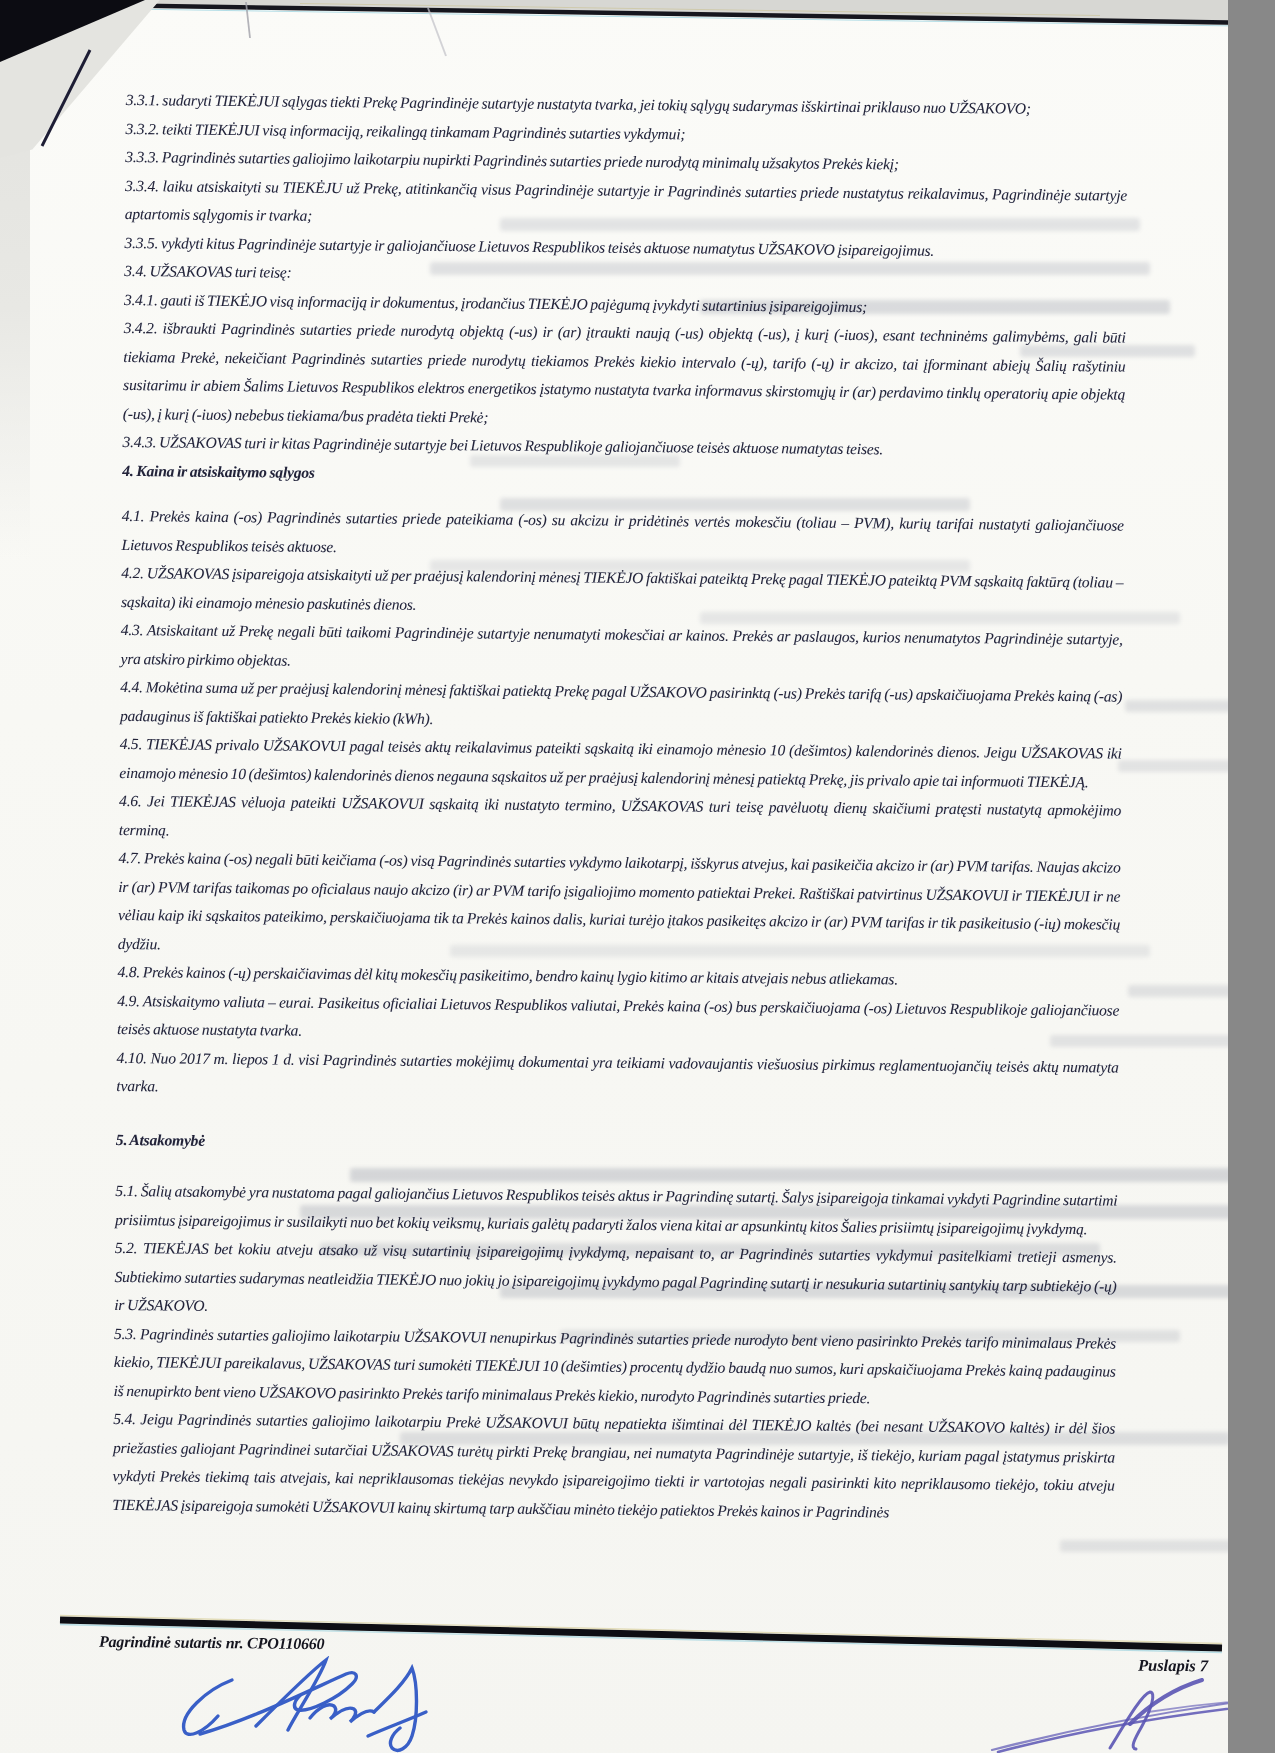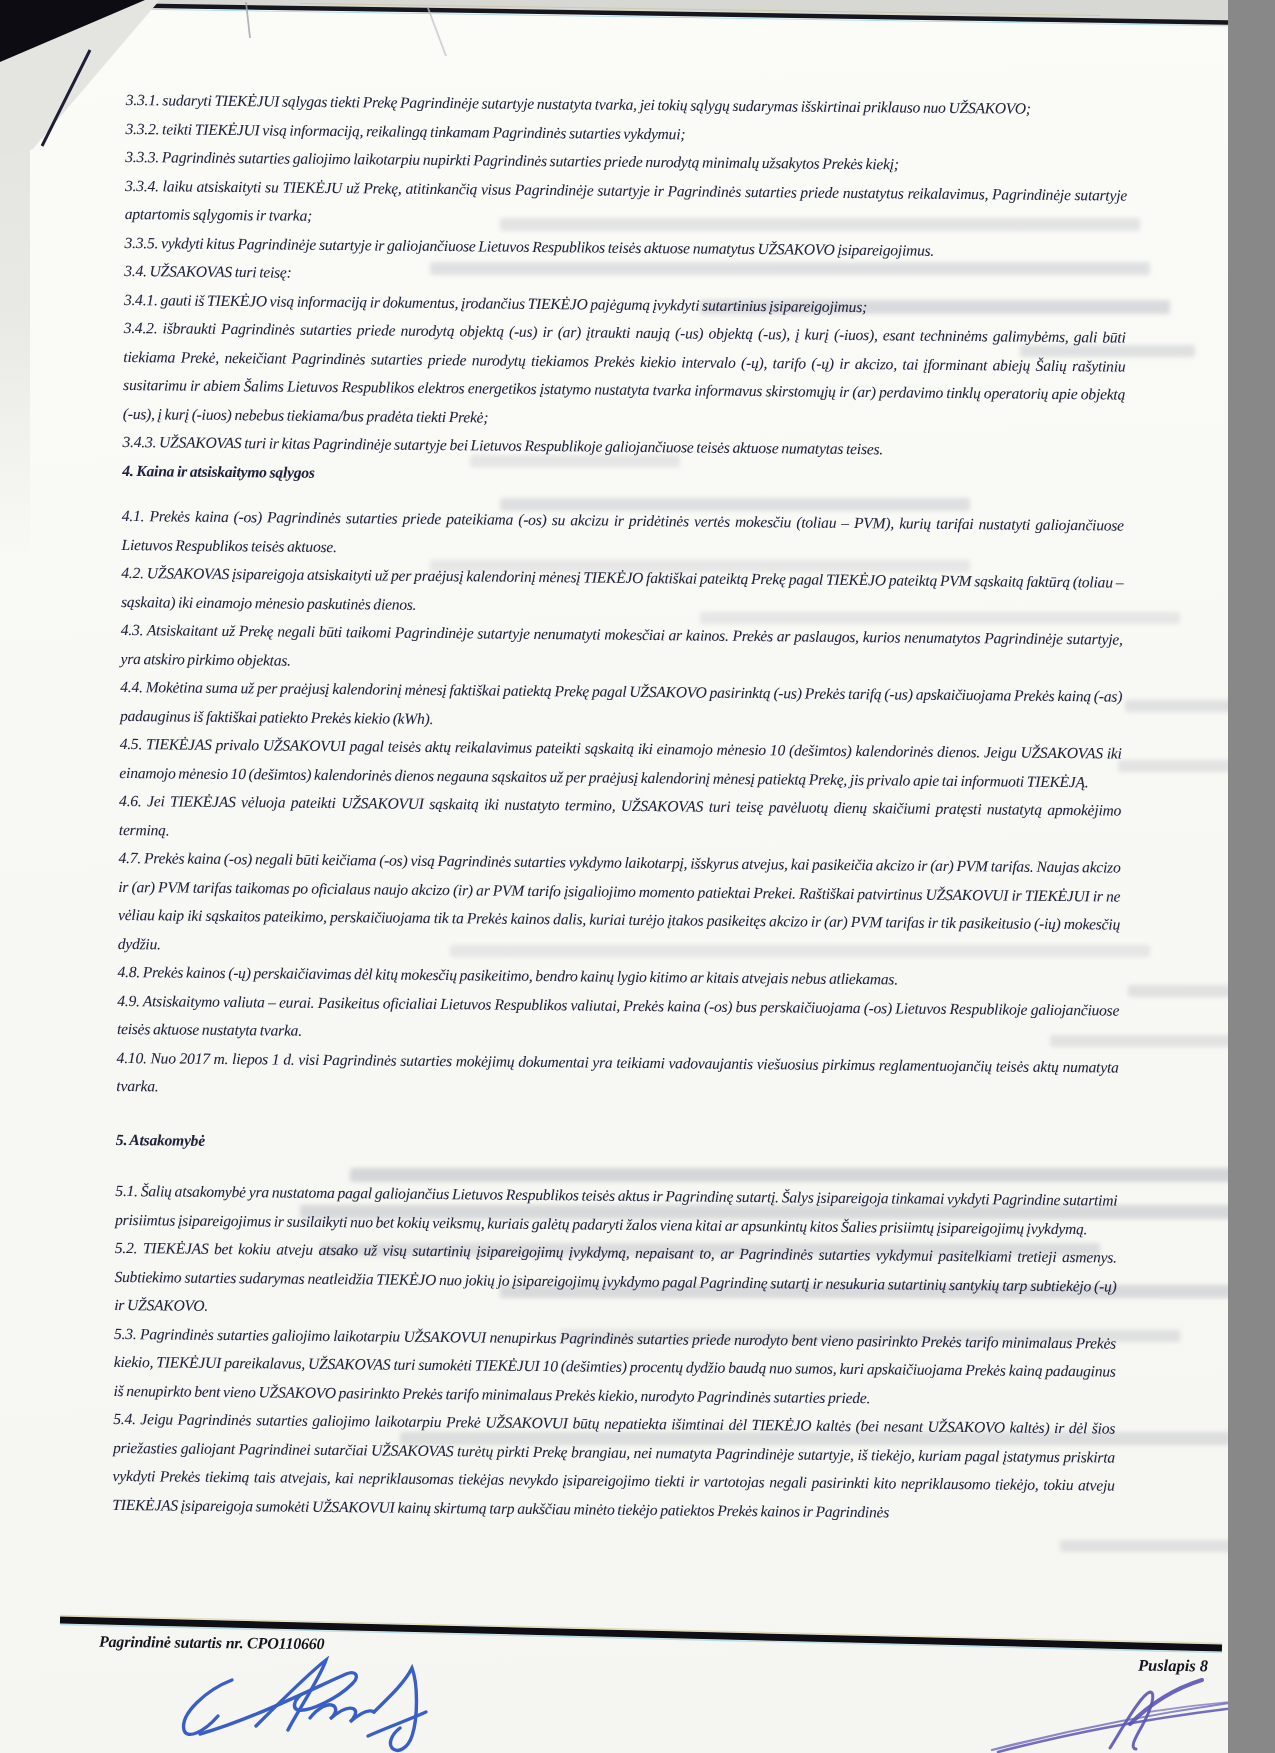--- a/index.html
+++ b/index.html
@@ -129,21 +129,21 @@
       <p class="clause">5.4. Jeigu Pagrindinės sutarties galiojimo laikotarpiu Prekė UŽSAKOVUI būtų nepatiekta išimtinai dėl TIEKĖJO kaltės (bei nesant UŽSAKOVO kaltės) ir dėl šios priežasties galiojant Pagrindinei sutarčiai UŽSAKOVAS turėtų pirkti Prekę brangiau, nei numatyta Pagrindinėje sutartyje, iš tiekėjo, kuriam pagal įstatymus priskirta vykdyti Prekės tiekimą tais atvejais, kai nepriklausomas tiekėjas nevykdo įsipareigojimo tiekti ir vartotojas negali pasirinkti kito nepriklausomo tiekėjo, tokiu atveju TIEKĖJAS įsipareigoja sumokėti UŽSAKOVUI kainų skirtumą tarp aukščiau minėto tiekėjo patiektos Prekės kainos ir Pagrindinės</p>
     </div>
 
   <svg class="footer-line-svg" width="1275" height="70">
     <line x1="60" y1="20" x2="1222" y2="48" stroke="#0e0e14" stroke-width="7"></line>
     <line x1="60" y1="15.5" x2="1222" y2="43.5" stroke="#b8a43a" stroke-width="1.4" opacity=".3"></line>
     <line x1="60" y1="24.5" x2="1222" y2="52.5" stroke="#2fa8c8" stroke-width="1.4" opacity=".3"></line>
   </svg>
 
   <div class="footer-left">Pagrindinė sutartis nr. CPO110660</div>
-  <div class="footer-right">Puslapis 8</div>
+  <div class="footer-right">Puslapis 7</div>
 
   <svg class="sig" style="left:160px;top:1656px" width="330" height="100" viewBox="0 0 330 100">
     <g fill="none" stroke="var(--pen-blue)" stroke-width="3.4" stroke-linecap="round" opacity=".92">
       <path d="M72,24 C46,34 20,58 24,74 C27,84 44,76 58,60"></path>
       <path d="M40,78 C90,64 150,34 186,18 C196,14 200,20 192,28 C178,42 150,56 138,54 C132,52 134,44 142,38"></path>
       <path d="M96,70 C120,46 150,16 166,4 C160,22 136,58 128,74"></path>
       <path d="M150,62 C158,52 168,46 174,50 C178,54 174,60 170,63 C178,56 188,50 194,53 C198,56 194,62 190,66 C198,59 208,52 214,56"></path>
       <path d="M214,56 C226,44 244,28 252,12 C258,28 258,62 252,80 C248,92 238,98 232,92 C228,87 232,78 240,72"></path>
       <path d="M208,80 C226,72 248,64 266,56"></path>
     </g>

